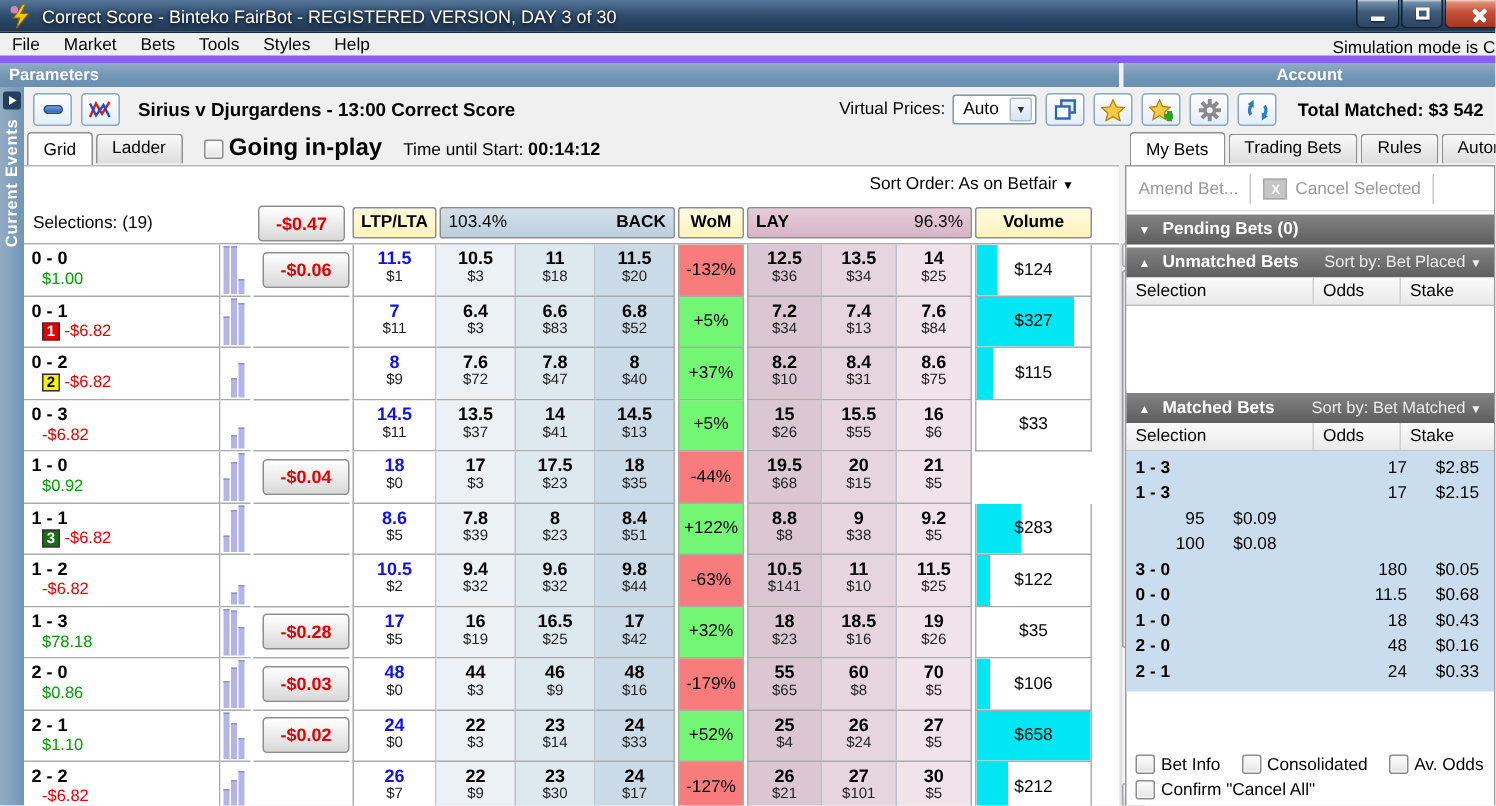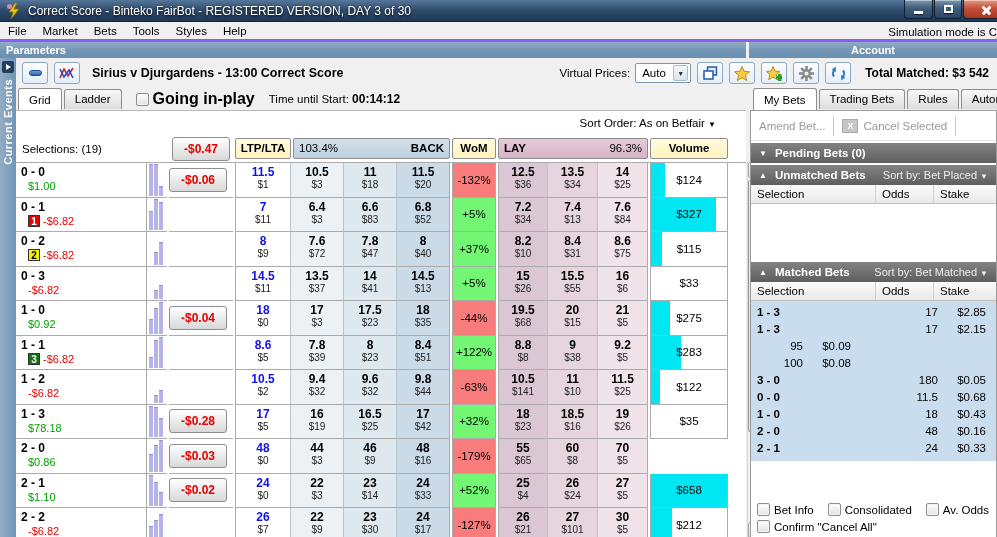--- a/index.html
+++ b/index.html
@@ -16,21 +16,21 @@
     background:linear-gradient(#7E99B2,#3E5C7A 45%,#2C4664); box-shadow:inset 0 1px 0 rgba(255,255,255,.45); margin-left:1px;
     display:flex; align-items:center; justify-content:center; position:relative; }
   .winbtn.min { width:29px; } .winbtn.max { width:28px; } .winbtn.close { width:46px; background:linear-gradient(#E49C84,#C4503A 45%,#A93620); }
   .glyph-min { width:9px; height:3px; background:#fff; margin-top:6px; box-shadow:0 1px 1px #123; }
   .glyph-max { width:9px; height:8px; border:2px solid #fff; box-shadow:0 1px 1px #123; }
   .glyph-x { position:relative; width:11px; height:11px; }
   .glyph-x i { position:absolute; left:0; top:5px; width:11px; height:2.5px; background:#fff; border-radius:1px; }
   .glyph-x i:first-child { transform:rotate(45deg); } .glyph-x i:last-child { transform:rotate(-45deg); }
 
   
-  .menubar { position:absolute; left:0; top:22px; width:997px; height:20px; background:#F0F0F0; border-bottom:3px solid #8b5cf6; display:flex; align-items:center; }
+  .menubar { position:absolute; left:0; top:22px; width:997px; height:20px; background:#F0F0F0; border-bottom:5px solid #8b5cf6; display:flex; align-items:center; }
   .menuitem { padding:0 8px; line-height:20px; color:#000; cursor:default; }
   .simnote { position:absolute; right:0; top:0; line-height:20px; white-space:nowrap; }
 
   
   .parambar { position:absolute; top:42px; height:16px; background:linear-gradient(#93ACC4,#7095B5 55%,#6A8FB0); color:#fff; font-weight:bold; font-size:11px; line-height:16px; }
   .parambar.left { left:0; width:746px; padding-left:6px; }
   .parambar.right { left:749px; width:248px; text-align:center; }
 
   
   .sidebar { position:absolute; left:0; top:58px; width:16px; height:479px; background:linear-gradient(90deg,#93ACC4,#7095B5); }
@@ -83,21 +83,21 @@
   .sel-name { font-weight:bold; font-size:12px; }
   .sel-pl-line { padding-left:7px; display:flex; align-items:center; margin-top:1px; }
   .sel-pl { font-size:11px; }
   .green { color:#00A000; } .red { color:#E80000; }
   .badge { width:12px; height:12px; line-height:12px; text-align:center; font-size:10px; font-weight:bold; border:1px solid #333; margin-right:3px; display:inline-block; }
   .badge-red { background:#E80000; color:#fff; }
   .badge-yellow { background:#F3F300; color:#000; }
   .badge-green { background:#157015; color:#fff; }
   .hist { width:20px; position:relative; background:#fff; display:flex; align-items:flex-end; justify-content:flex-start; gap:1px; padding:1px 1px 1px 2px; }
   .hbar { width:4px; background:#B4B4E8; border-top:1px solid #9090D8; }
-  .btn-wrap { width:64px; margin-left:2px; display:flex; align-items:center; justify-content:flex-start; border-bottom:1px solid #ABABAB; }
+  .btn-wrap { width:64px; margin-left:2px; display:flex; align-items:center; justify-content:flex-end; border-bottom:1px solid #ABABAB; }
   .hide { visibility:hidden; }
   .price-cell { width:53px; text-align:center; padding-top:3px; border-bottom:1px solid #ABABAB; border-right:1px solid #B8C4CC; }
   .price-cell .price { font-weight:bold; font-size:12px; line-height:13px; }
   .price-cell .stake { font-size:10px; color:#222; line-height:12px; }
   .ltpcell { width:56px; margin-left:2px; background:#fff; border-left:1px solid #ABABAB; }
   .ltpcell .price { color:#1212E8; }
   .b1 { background:#EBF1F5; } .b2 { background:#DEE8EF; } .b3 { background:#CBDAE7; border-right:1px solid #ABABAB; }
   .wom { width:44px; margin-left:2px; border:1px solid #ABABAB; border-top:none; display:flex; align-items:center; justify-content:center; font-size:11.5px; }
   .wom-red { background:#F87C7C; } .wom-green { background:#73F673; }
   .l1 { background:#DBC7D3; border-left:1px solid #ABABAB; } .l2 { background:#E6D5DE; } .l3 { background:#F0E3EA; border-right:1px solid #ABABAB; }
@@ -537,24 +537,20 @@
           </div>
       <div class="price-cell lay-cell l2">
             <div class="price">20</div>
             <div class="stake">$15</div>
           </div>
       <div class="price-cell lay-cell l3">
             <div class="price">21</div>
             <div class="stake">$5</div>
           </div>
     </div>
-    <div class="vol">
-          <div class="vol-fill" style="width: 25%;"></div>
-          <span class="vol-text">$275</span>
-        </div>
   </div>
 
   <div class="grow">
     <div class="cell name-cell">
       <div class="sel-name">1 - 1</div>
       <div class="sel-pl-line">
         <span class="badge badge-green">3</span>
         <span class="sel-pl red">-$6.82</span>
       </div>
     </div>
@@ -749,20 +745,24 @@
           </div>
       <div class="price-cell lay-cell l2">
             <div class="price">60</div>
             <div class="stake">$8</div>
           </div>
       <div class="price-cell lay-cell l3">
             <div class="price">70</div>
             <div class="stake">$5</div>
           </div>
     </div>
+    <div class="vol">
+          <div class="vol-fill" style="width: 12%;"></div>
+          <span class="vol-text">$106</span>
+        </div>
   </div>
 
   <div class="grow">
     <div class="cell name-cell">
       <div class="sel-name">2 - 1</div>
       <div class="sel-pl-line">
 
         <span class="sel-pl green">$1.10</span>
       </div>
     </div>

